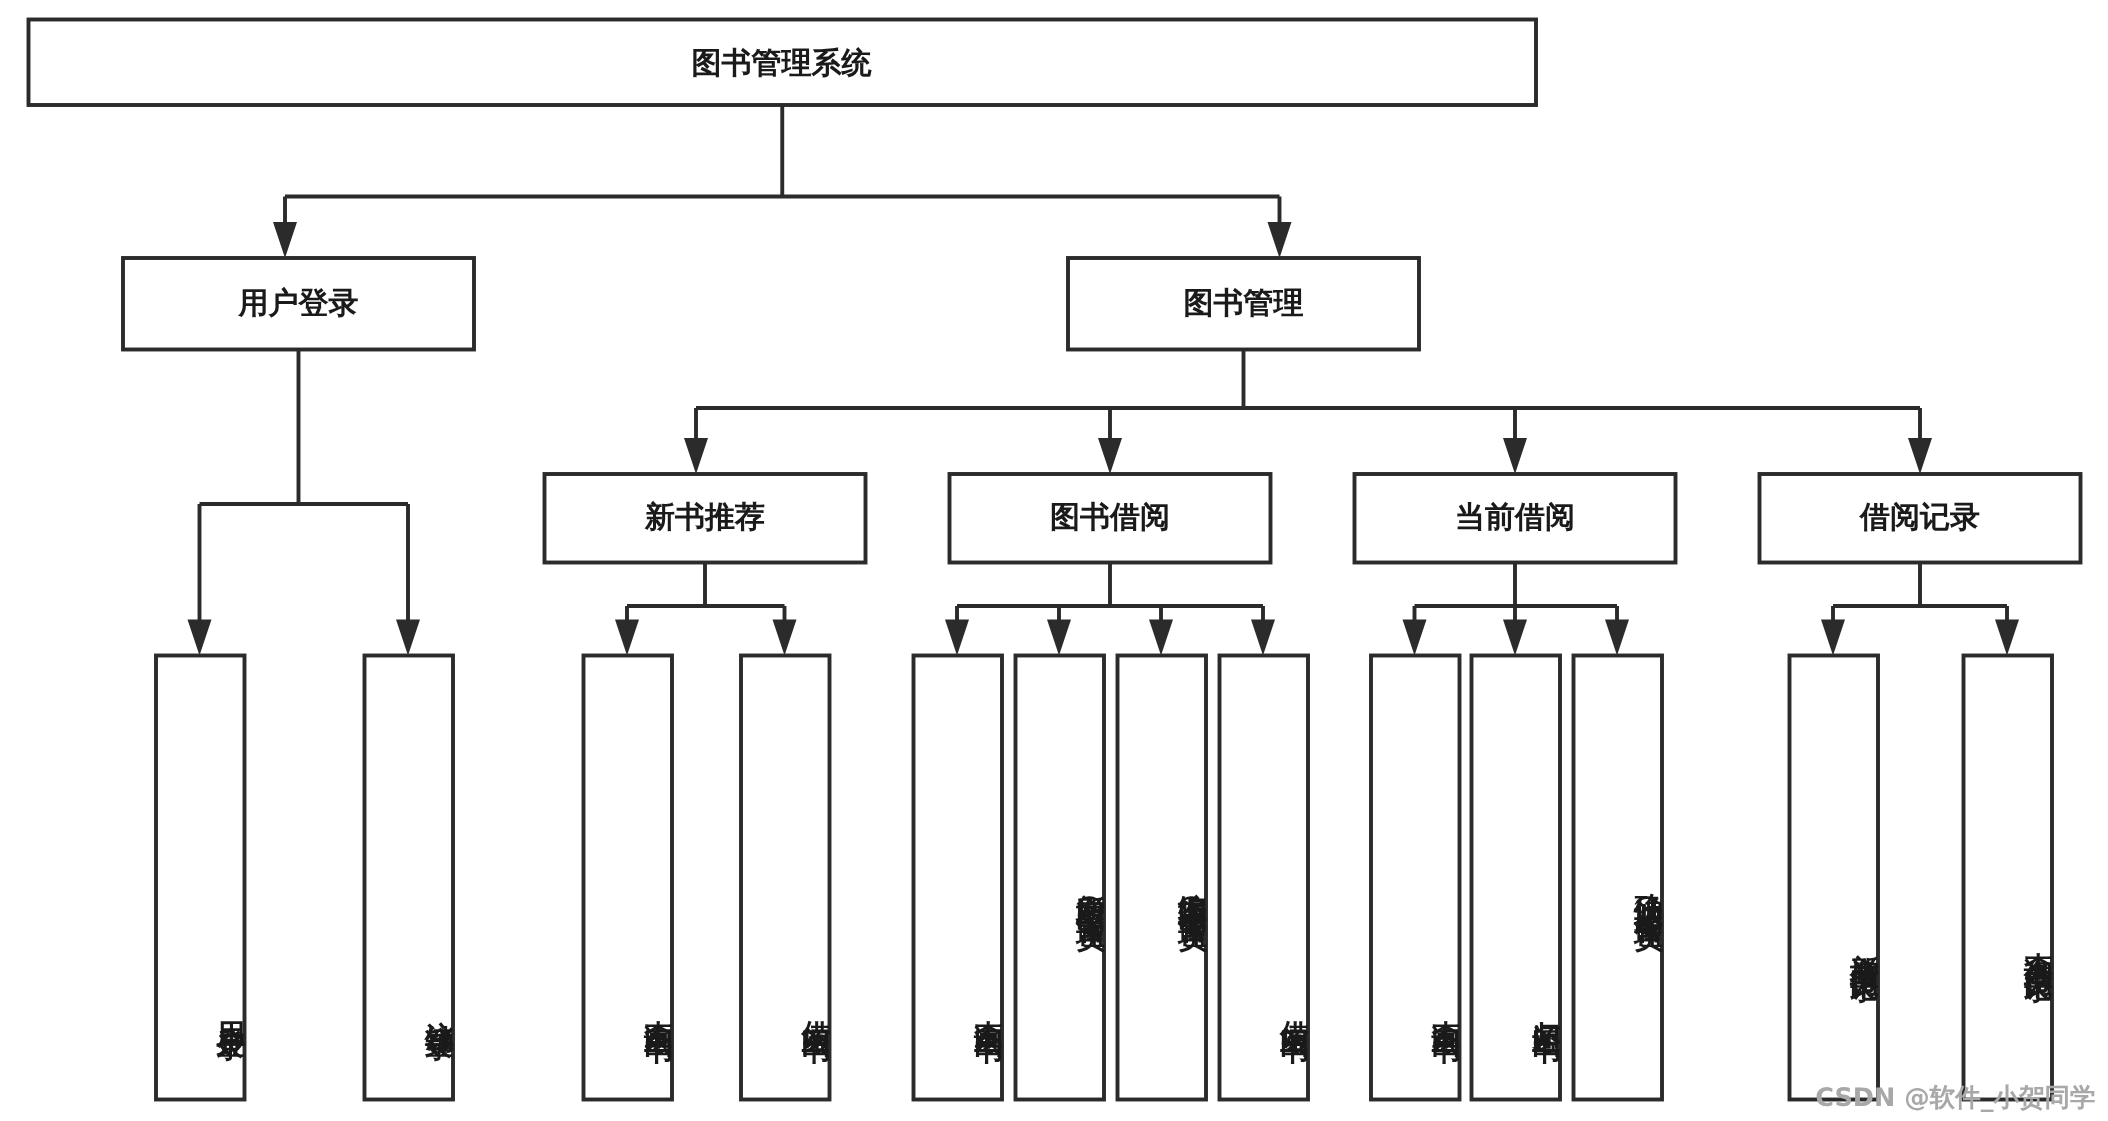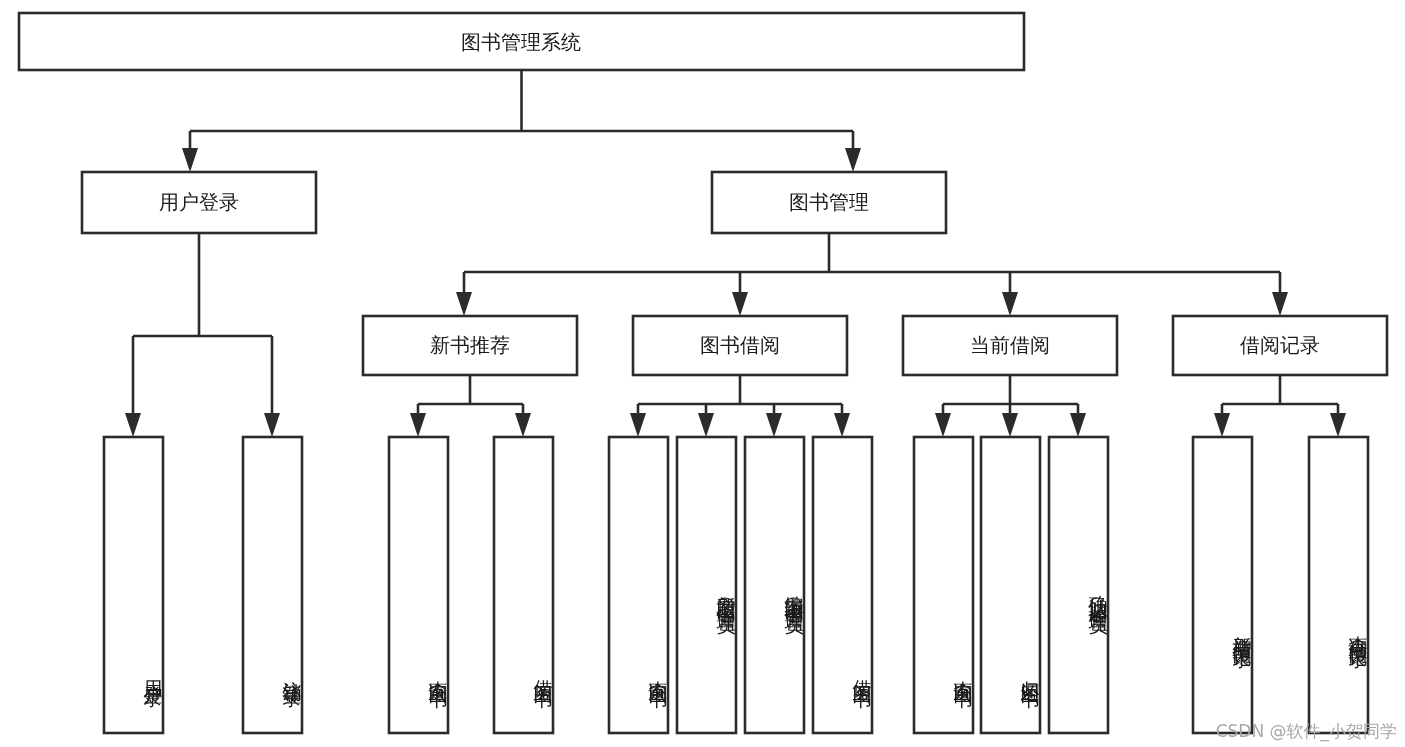--- a/index.html
+++ b/index.html
@@ -10,20 +10,21 @@
   body {
     width: 1405px;
     height: 747px;
     font-family: "DejaVu Sans", "Liberation Sans", sans-serif;
     overflow: hidden;
   }
   #diagram-root {
     position: relative;
     width: 1405px;
     height: 747px;
+    font-weight: bold;
   }
   svg.flow {
     position: absolute;
     left: 0;
     top: 0;
     width: 1405px;
     height: 747px;
   }
   .node-box {
     fill: #ffffff;

